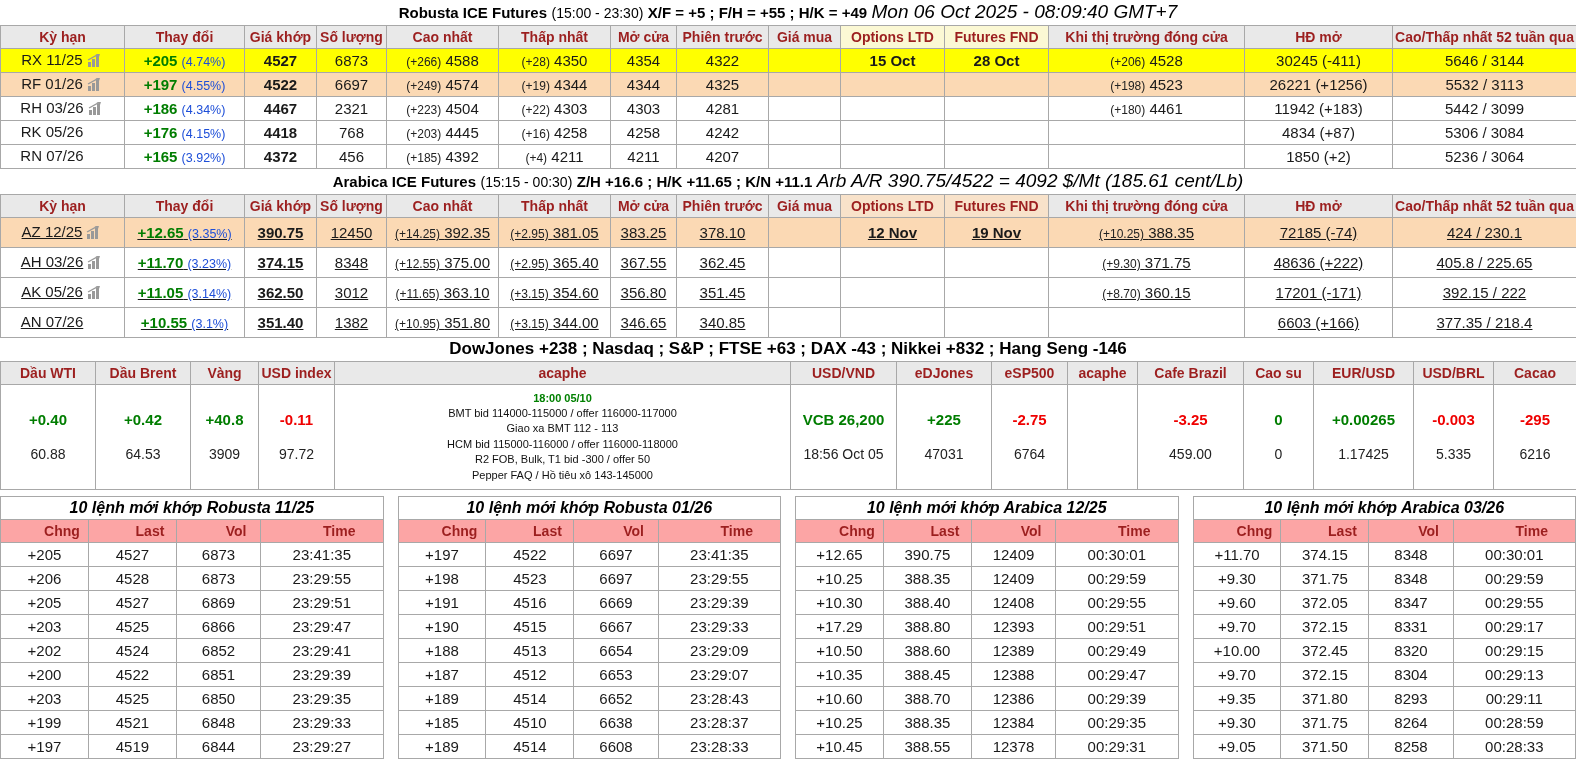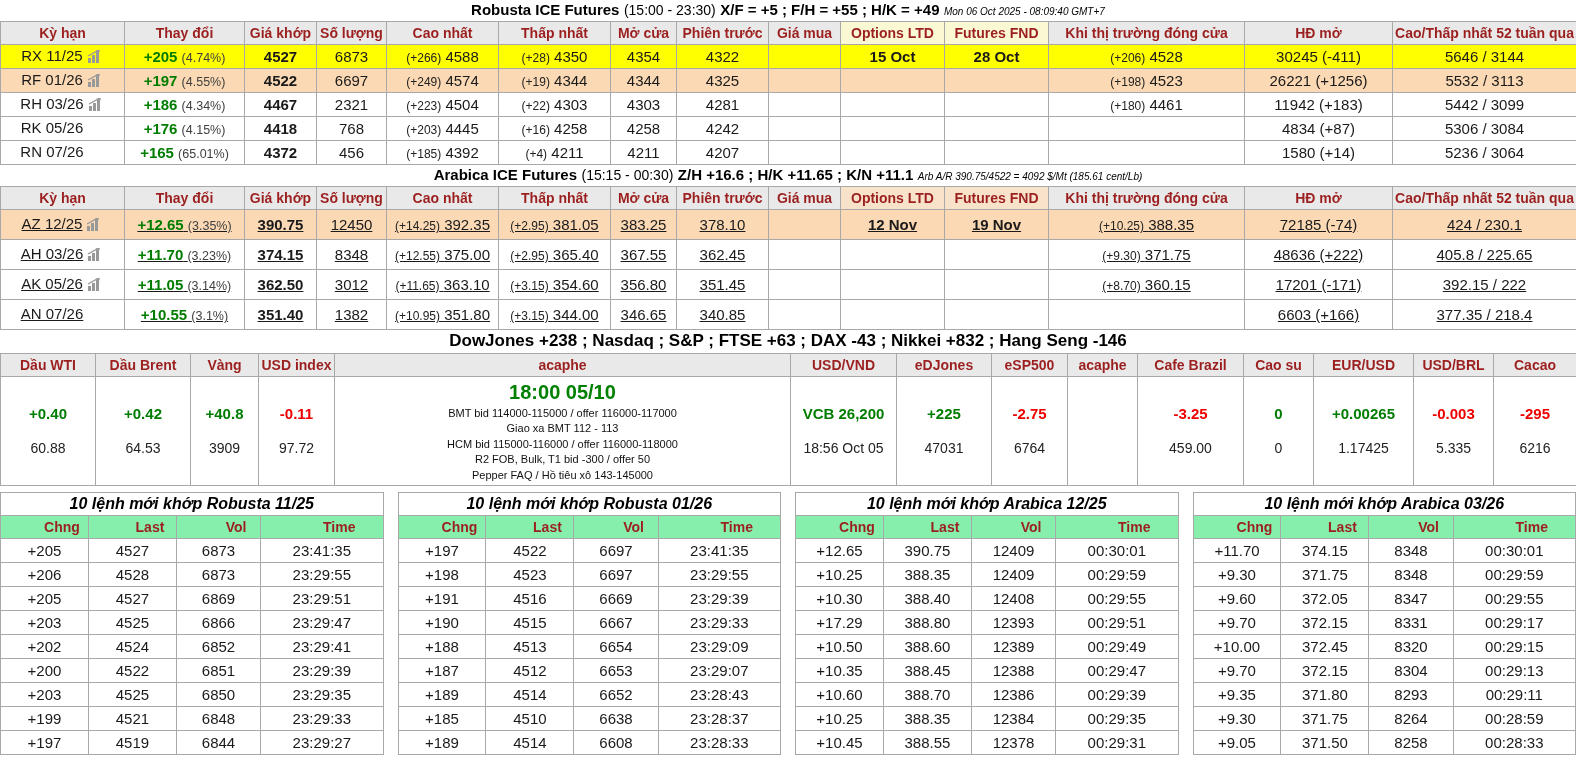--- a/index.html
+++ b/index.html
@@ -1,59 +1,59 @@
 <!DOCTYPE html>
 <html><head>
 <meta charset="utf-8">
 <style>
   html,body{margin:0;padding:0;background:#fff;}
   body{width:1576px;font-family:"Liberation Sans",sans-serif;color:#1a1a1a;}
   .title-line{text-align:center;padding:1px 0 2px 0;white-space:nowrap;}
   .title-main{font-size:15px;font-weight:bold;color:#000;}
   .title-session{font-size:14px;color:#000;}
   .title-spreads{font-size:15px;font-weight:bold;color:#000;}
-  .title-time{font-size:10px;font-style:italic;color:#000;}
+  .title-time{font-size:19px;font-style:italic;color:#000;}
   table{border-collapse:collapse;table-layout:fixed;width:1576px;}
   th,td{border:1px solid #a8a8a8;text-align:center;overflow:hidden;white-space:nowrap;}
   th{background:#e9e9e9;color:#9c1f1f;font-size:14px;font-weight:bold;padding:3px 1px;}
   th.tint-y{background:#fbf8d4;}
   th.tint-p{background:#f8e2ca;}
   .futures td{font-size:15px;padding:1px 2px;height:21px;color:#1a1a1a;}
   .arabica td{height:27px;text-decoration:underline;}
   tr.hl-yellow{background:#ffff00;}
   tr.hl-peach{background:#fbd9b4;}
   .chg{color:#007d00;font-weight:bold;font-size:15px;}
-  .pct{font-size:12.5px;color:#404040;text-align:center;}
+  .pct{font-size:12.5px;color:#1d4ed8;text-align:center;}
   .sub{font-size:12px;color:#222;}
   .bold{font-weight:bold;}
   .contract{font-size:15px;}
   .mini-chart{display:inline-block;margin-left:4px;vertical-align:middle;}
   .mini-chart.hidden{visibility:hidden;}
   
   .fc1{width:124px;}.fc2{width:120px;}.fc3{width:72px;}.fc4{width:70px;}
   .fc5{width:112px;}.fc6{width:112px;}.fc7{width:66px;}.fc8{width:92px;}
   .fc9{width:72px;}.fc10{width:104px;}.fc11{width:104px;}.fc12{width:196px;}
   .fc13{width:148px;}.fc14{width:184px;}
   
   .market td{height:100px;vertical-align:middle;padding:2px;}
   .mtop{font-size:15px;font-weight:bold;line-height:1.35;}
   .up{color:#007d00;}
   .down{color:#ef0000;}
   .mbot{font-size:14px;color:#222;line-height:1.35;margin-top:15px;}
-  .note-time{color:#008000;font-weight:bold;font-size:20px;line-height:1.35;}
+  .note-time{color:#008000;font-weight:bold;font-size:11px;line-height:1.35;}
   .note-line{font-size:11px;color:#111;line-height:1.4;}
   .mc1{width:95px;}.mc2{width:95px;}.mc3{width:68px;}.mc4{width:76px;}
   .mc5{width:456px;}.mc6{width:106px;}.mc7{width:95px;}.mc8{width:76px;}
   .mc9{width:70px;}.mc10{width:106px;}.mc11{width:70px;}.mc12{width:100px;}
   .mc13{width:80px;}.mc14{width:83px;}
   
   .trades-wrap{display:flex;gap:14px;margin-top:6px;}
   .trade-table{flex:1;width:auto;}
   .trade-table th.t-title{background:#fff;color:#000;font-size:16px;font-weight:bold;font-style:italic;padding:2px;}
-  .trade-table th{background:#86efac;padding-left:36px;}
+  .trade-table th{background:#fca5a5;padding-left:36px;}
   .trade-table td{font-size:15px;padding:1px;height:21px;color:#1a1a1a;}
   .tc1{width:23%;}.tc2{width:23%;}.tc3{width:22%;}.tc4{width:32%;}
 </style>
 </head>
 <body>
 
 <div class="title-line">
   <span class="title-main">Robusta ICE Futures</span>
   <span class="title-session">(15:00 - 23:30)</span>
   <span class="title-spreads">X/F = +5 ; F/H = +55 ; H/K = +49</span>
@@ -200,32 +200,32 @@
       <tr class="">
         <td>
           <span class="contract">RN 07/26</span><span class="mini-chart hidden"><svg width="17" height="13" viewBox="0 0 17 13">
               <rect x="1" y="8" width="3" height="5" fill="#999"></rect>
               <rect x="5" y="5" width="3" height="8" fill="#999"></rect>
               <rect x="9" y="2" width="3" height="11" fill="#999"></rect>
               <path d="M1 6 L12 0" stroke="#999" stroke-width="1.4" fill="none"></path>
               <path d="M13 0 L8.5 0.5 L12 3 Z" fill="#999"></path>
             </svg></span>
         </td>
-        <td><span class="chg">+165</span> <span class="pct">(65.01%)</span></td>
+        <td><span class="chg">+165</span> <span class="pct">(3.92%)</span></td>
         <td class="bold">4372</td>
         <td>456</td>
         <td><span class="sub">(+185)</span> <span>4392</span></td>
         <td><span class="sub">(+4)</span> <span>4211</span></td>
         <td>4211</td>
         <td>4207</td>
         <td></td>
         <td class="bold"></td>
         <td class="bold"></td>
         <td><span class="sub"></span> <span></span></td>
-        <td>1580 (+14)</td>
+        <td>1850 (+2)</td>
         <td>5236 / 3064</td>
       </tr>
     </tbody>
 </table>
 
 <div class="title-line">
   <span class="title-main">Arabica ICE Futures</span>
   <span class="title-session">(15:15 - 00:30)</span>
   <span class="title-spreads">Z/H +16.6 ; H/K +11.65 ; K/N +11.1</span>
   <span class="title-time">Arb A/R 390.75/4522 = 4092 $/Mt (185.61 cent/Lb)</span>

